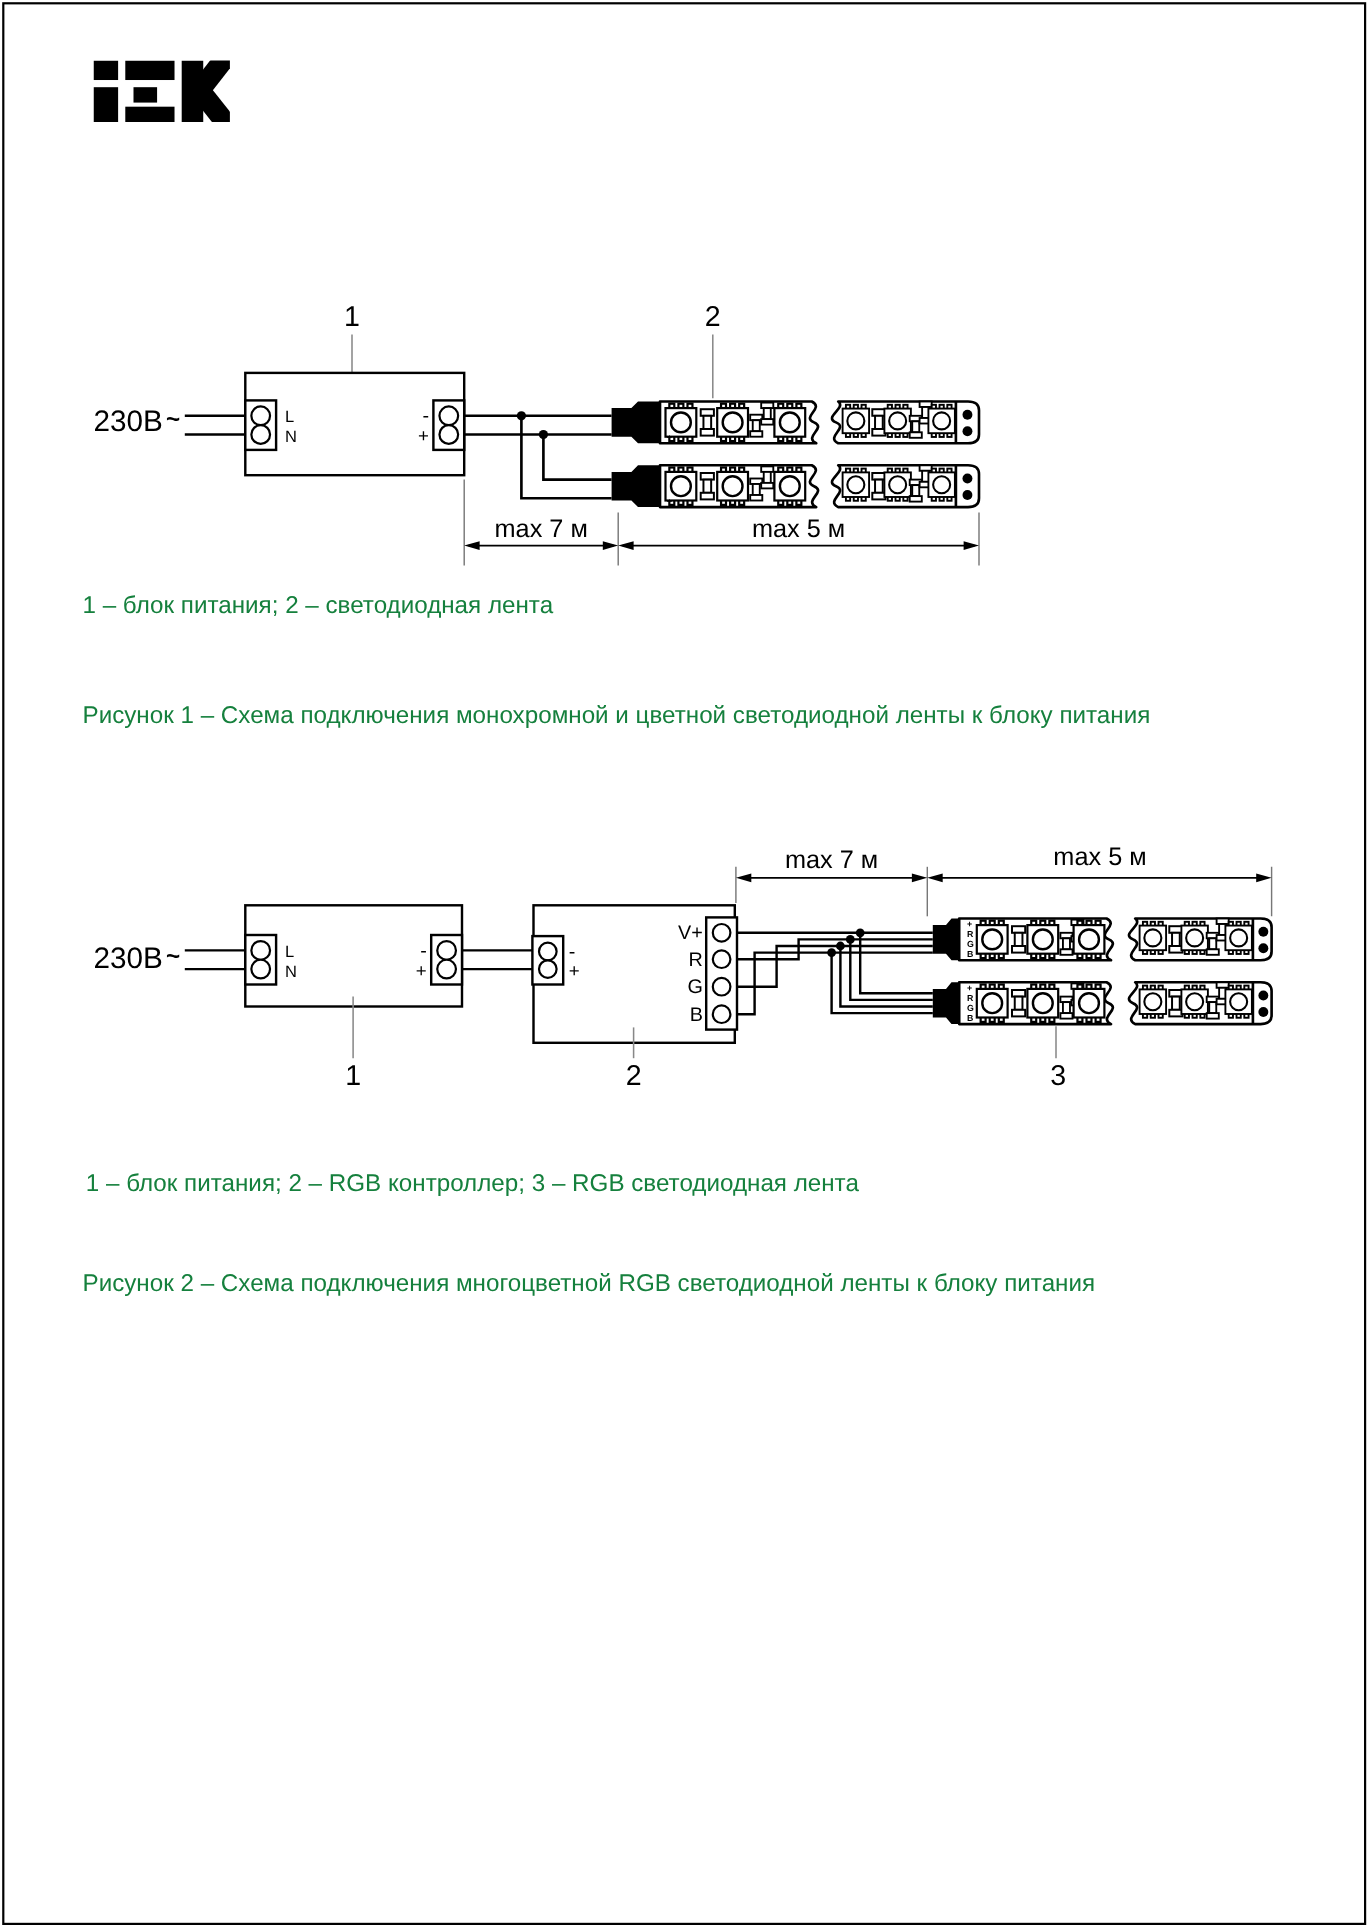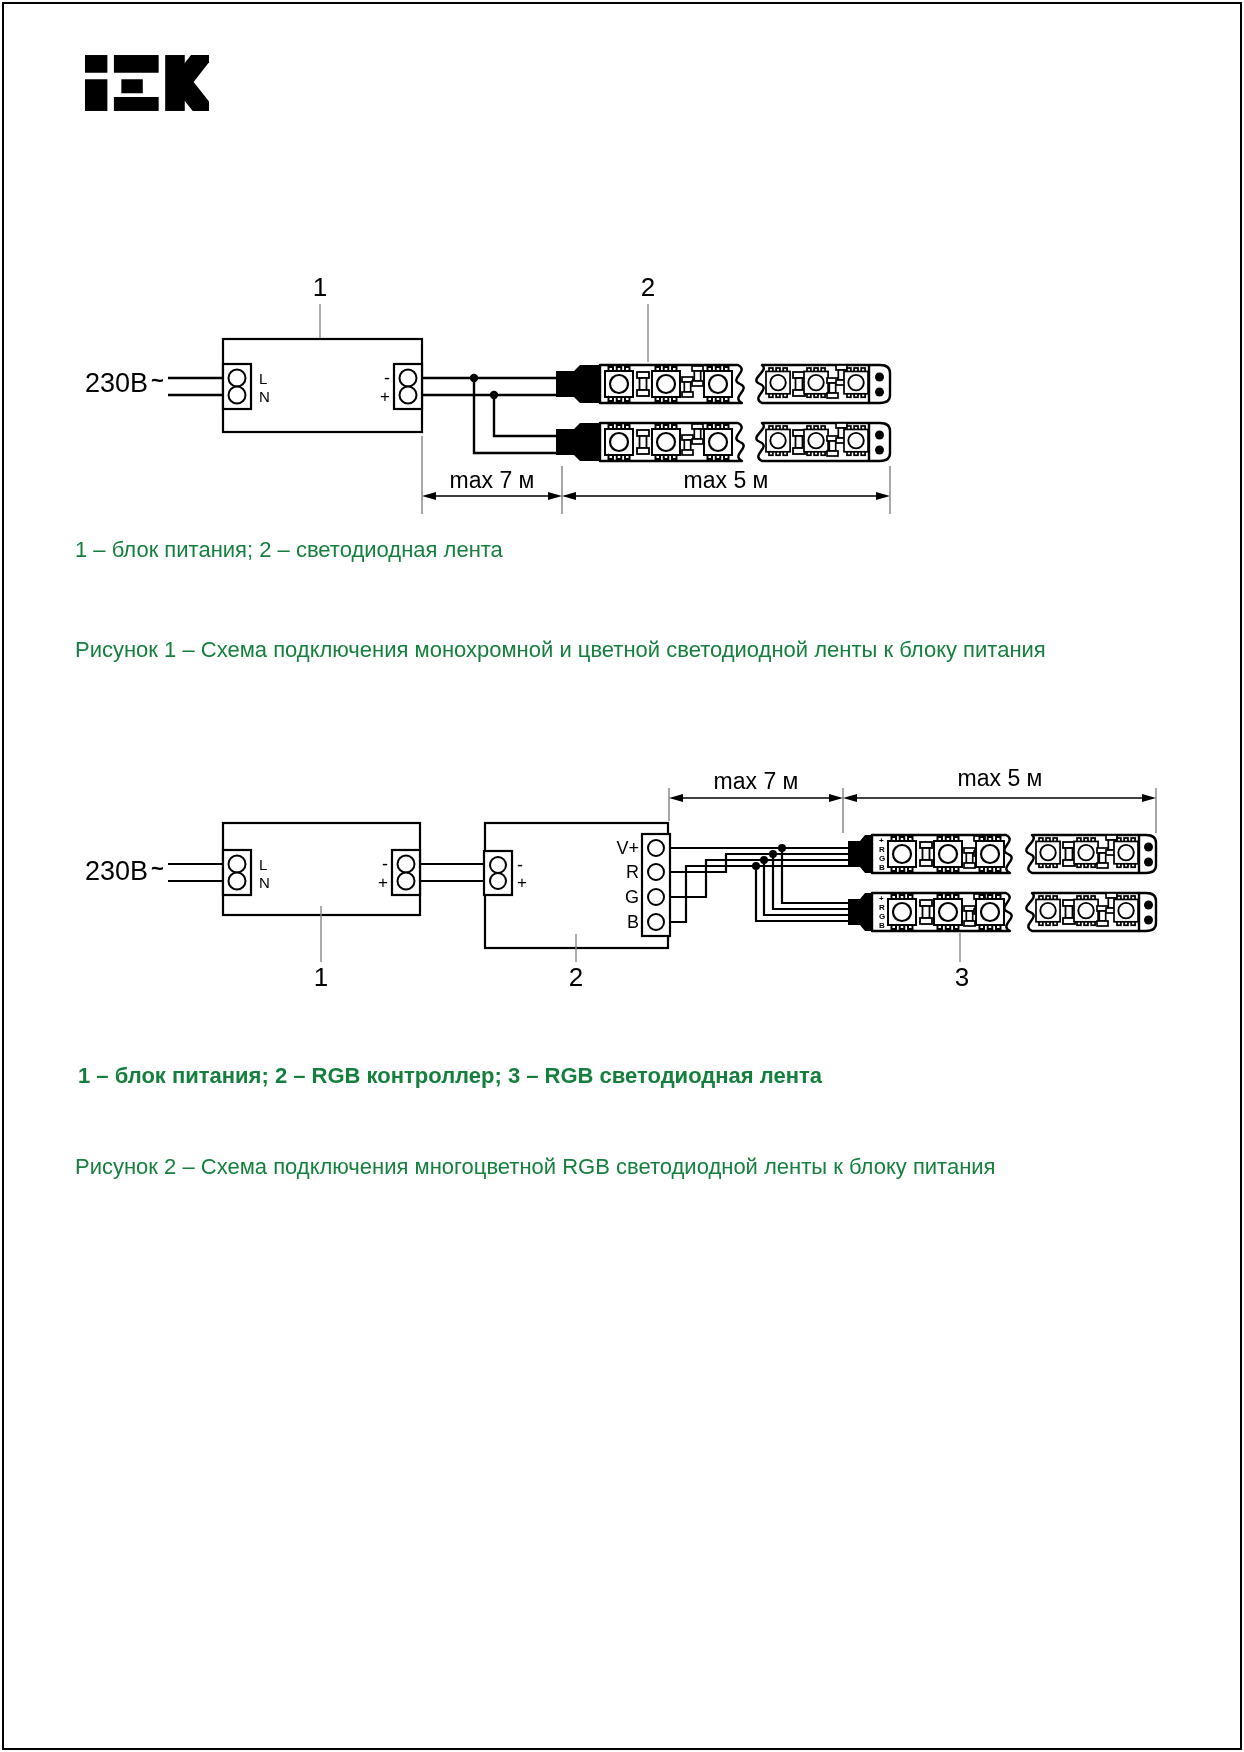--- a/index.html
+++ b/index.html
@@ -232,17 +232,17 @@
       <polygon points="843,798 857,794 857,802" class="arr"></polygon>
       <polygon points="1156,798 1142,794 1142,802" class="arr"></polygon>
       <text x="756" y="789" font-size="23" text-anchor="middle">max 7 м</text>
       <text x="1000" y="786" font-size="23" text-anchor="middle">max 5 м</text>
     </g>
   </svg>
 
   <p class="txt" style="left:75px; top:537px;">1 – блок питания; 2 – светодиодная лента</p>
   <p class="txt" style="left:75px; top:601px;margin-top:36px;">Рисунок 1 – Схема подключения монохромной и цветной светодиодной ленты к блоку питания</p>
 
-  <p class="txt" style="left:78px; top:1063px;font-weight:bold;">1 – блок питания; 2 – RGB контроллер; 3 – RGB светодиодная лента</p>
+  <p class="txt" style="left:78px; top:1063px;">1 – блок питания; 2 – RGB контроллер; 3 – RGB светодиодная лента</p>
   <p class="txt cap2" style="left:75px; top:1150px;">
     <span>Рисунок 2 – Схема подключения многоцветной RGB светодиодной ленты к блоку питания</span>
   </p>
 </div>
 
 </body></html>

